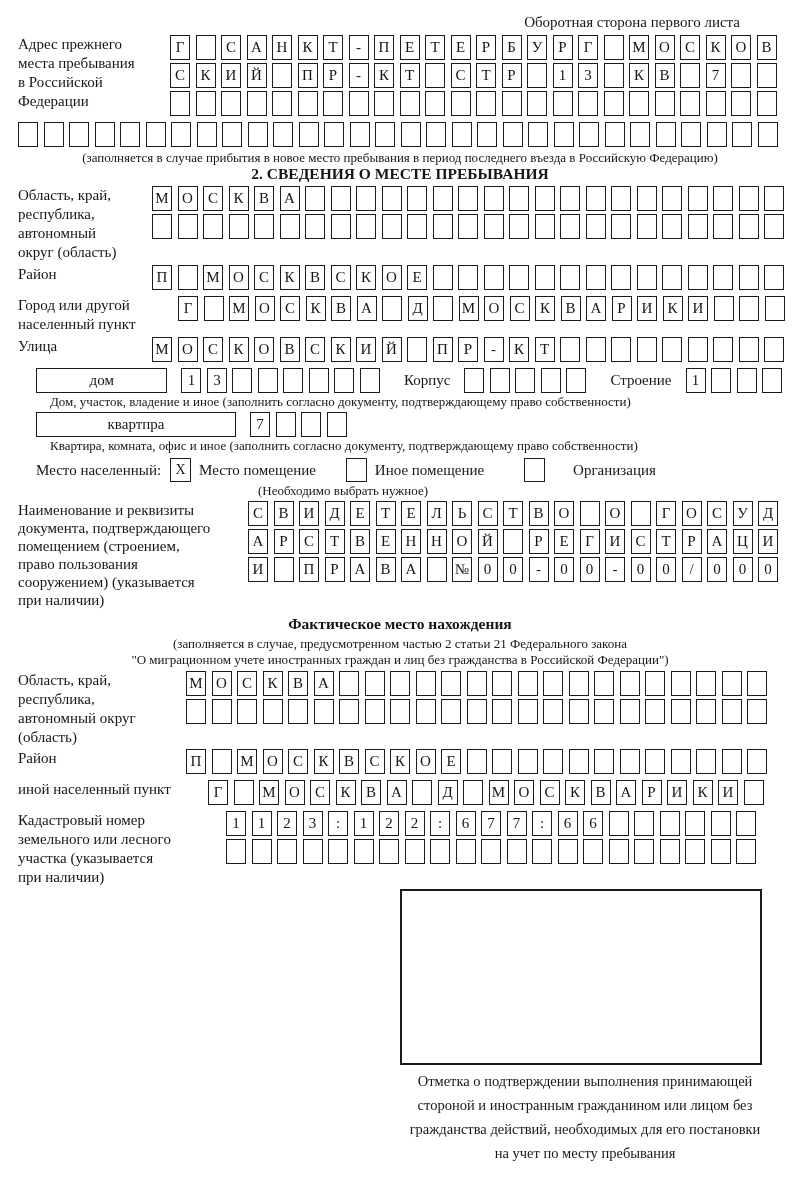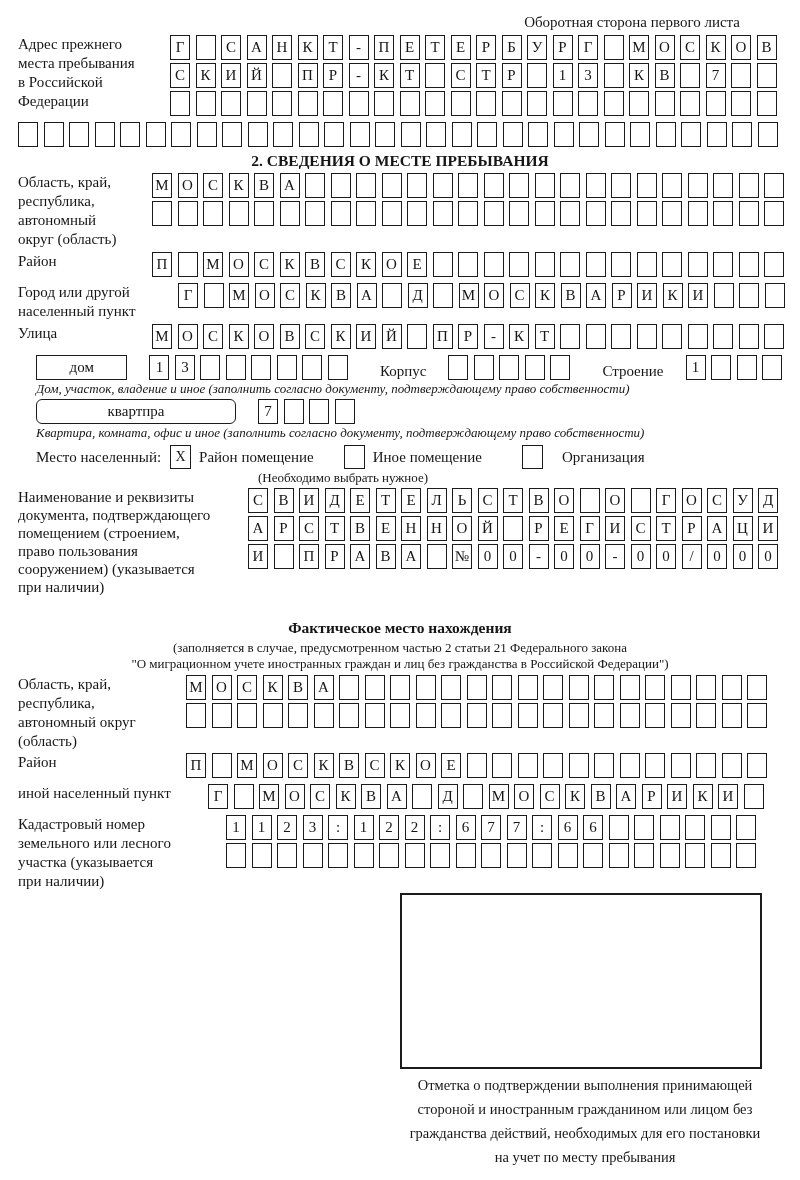--- a/index.html
+++ b/index.html
@@ -14,39 +14,39 @@
   .w230{width:230px;line-height:18px;}
   .w168{width:168px;}
   .rows{flex:1 1 auto;min-width:0;}
   .cellrow{display:flex;gap:5.5px;margin-bottom:3px;}
   .cell{flex:0 0 20px;width:20px;height:25px;box-sizing:border-box;
     border:1.8px solid #1b1b1b;display:flex;align-items:center;justify-content:center;
     font-size:15px;background:#fff;}
   .fullrow{margin-top:3px;}
   .note{font-size:13px;margin-top:1px;line-height:15px;}
   .center{text-align:center;}
-  .leftpad{margin-left:18px;font-style:italic;}
-  .sec-title{font-weight:bold;font-size:15.5px;text-align:center;margin-top:5px;margin-bottom:3px;}
-  .domrow{display:flex;align-items:flex-end;margin-top:3px;margin-left:18px;gap:18px;}
+  .leftpad{margin-left:32px;}
+  .sec-title{font-weight:bold;font-size:15.5px;text-align:center;margin-bottom:3px;}
+  .domrow{display:flex;align-items:center;margin-top:3px;margin-left:18px;gap:10px;}
   .widebox{box-sizing:border-box;border:1.8px solid #1b1b1b;height:25px;
     display:flex;align-items:center;justify-content:center;font-size:15px;background:#fff;}
   .dombox{width:160px;margin-right:4px;}
-  .kvbox{width:200px;margin-right:4px;border-radius:6px;}
+  .kvbox{width:200px;margin-right:4px;}
   .inlinelabel{font-size:15px;margin:0 4px 0 14px;white-space:nowrap;}
   .chkrow{display:flex;align-items:center;margin-top:5px;margin-left:18px;font-size:15px;}
   .chk{flex:0 0 21px;width:21px;height:24px;box-sizing:border-box;border:1.8px solid #1b1b1b;
     display:flex;align-items:center;justify-content:center;font-size:14px;margin-left:9px;}
   .chklbl{margin-left:8px;}
   .gap1{margin-left:30px;}
   .gap2{margin-left:40px;}
   .choosenote{margin-left:240px;}
   .indent26{margin-left:26px;}
   .indent22{margin-left:22px;}
   .indent40{margin-left:40px;}
-  .mt2{margin-top:2px;}  .mt4{margin-top:4px;}  .mt5{margin-top:23px;}
+  .mt2{margin-top:2px;}  .mt4{margin-top:4px;}  .mt5{margin-top:6px;}
   .stampbox{margin-left:382px;margin-top:2px;width:362px;height:176px;
     border:2px solid #1b1b1b;box-sizing:border-box;background:#fff;}
   .stampcap{margin-left:372px;width:390px;text-align:center;font-size:14.5px;
     line-height:24px;margin-top:4px;}
 </style>
 </head>
 <body>
 
 <div class="page">
 
@@ -165,20 +165,21 @@
       <span class="cell"></span>
       <span class="cell"></span>
       <span class="cell"></span>
       <span class="cell"></span>
       <span class="cell"></span>
       <span class="cell"></span>
       <span class="cell"></span>
       <span class="cell"></span>
       <span class="cell"></span>
     </div>
+  <div class="note center">(заполняется в случае прибытия в новое место пребывания в период последнего въезда в Российскую Федерацию)</div>
 
   <div class="sec-title">2. СВЕДЕНИЯ О МЕСТЕ ПРЕБЫВАНИЯ</div>
 
   <div class="field">
     <div class="flabel w134">
       <div>Область, край,</div>
       <div>республика,</div>
       <div>автономный</div>
       <div>округ (область)</div>
     </div>
@@ -378,25 +379,25 @@
         <span class="cell"></span>
         <span class="cell"></span>
         <span class="cell"></span>
       </div>
   </div>
   <div class="note leftpad">Квартира, комната, офис и иное (заполнить согласно документу, подтверждающему право собственности)</div>
 
   <div class="chkrow">
     <span>Место населенный:</span>
     <span class="chk">X</span>
-    <span class="chklbl">Район помещение</span>
+    <span class="chklbl">Место помещение</span>
     <span class="chk gap1"></span>
     <span class="chklbl">Иное помещение</span>
     <span class="chk gap2"></span>
-    <span class="chklbl" style="margin-left:19px">Организация</span>
+    <span class="chklbl" style="margin-left:28px">Организация</span>
   </div>
   <div class="note choosenote">(Необходимо выбрать нужное)</div>
 
   <div class="field">
     <div class="flabel w230">
       <div>Наименование и реквизиты</div>
       <div>документа, подтверждающего</div>
       <div>помещением (строением,</div>
       <div>право пользования</div>
       <div>сооружением) (указывается</div>

